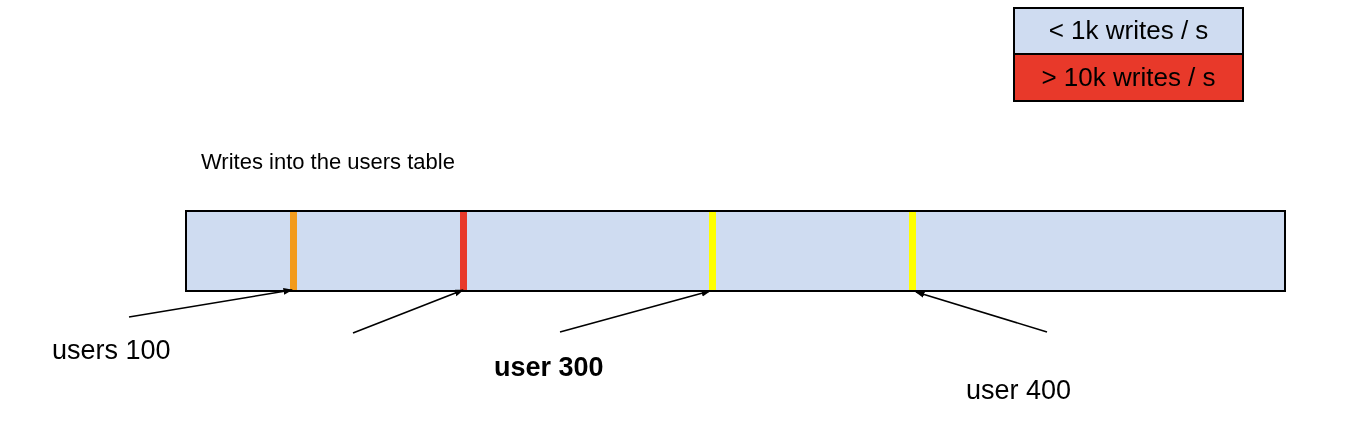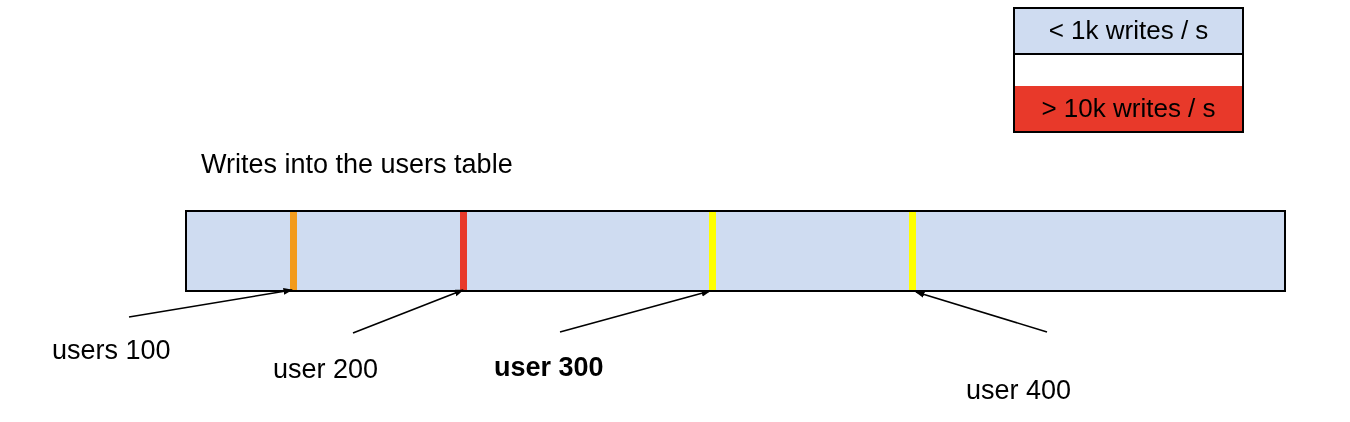--- a/index.html
+++ b/index.html
@@ -12,21 +12,21 @@
     position: relative;
     width: 1350px;
     height: 422px;
     background: #ffffff;
     overflow: hidden;
   }
   .chart-title {
     position: absolute;
     left: 201px;
     top: 149px;
-    font-size: 27px;
+    font-size: 22px;
     color: #000000;
     white-space: nowrap;
   }
   .legend {
     position: absolute;
     left: 1013px;
     top: 7px;
     width: 231px;
     border: 2px solid #000000;
     box-sizing: border-box;
@@ -35,21 +35,21 @@
     height: 45.7px;
     border-bottom: 2px solid #000000;
     box-sizing: border-box;
     display: flex;
     align-items: center;
     justify-content: center;
     font-size: 26px;
     color: #000000;
     white-space: nowrap;
   }
-  .legend-row:last-child { border-bottom: none; margin-top: 31px; }
+  .legend-row:last-child { border-bottom: none; }
   .table-bar {
     position: absolute;
     border: 2px solid #000000;
     box-sizing: border-box;
   }
   .stripe {
     position: absolute;
     top: 0;
     width: 7px;
     height: 100%;
@@ -98,17 +98,16 @@
         <path d="M0,0 L9.5,3.5 L0,7 z" fill="#000000"></path>
       </marker>
     </defs>
   <line x1="129" y1="317" x2="292" y2="290" stroke="#000000" stroke-width="1.6" marker-end="url(#ah)"></line>
       <line x1="353" y1="333" x2="463" y2="290" stroke="#000000" stroke-width="1.6" marker-end="url(#ah)"></line>
       <line x1="560" y1="332" x2="710" y2="291" stroke="#000000" stroke-width="1.6" marker-end="url(#ah)"></line>
       <line x1="1047" y1="332" x2="916" y2="292" stroke="#000000" stroke-width="1.6" marker-end="url(#ah)"></line>
     </svg>
 
   <div class="user-label" style="left: 52px; top: 335px;">users 100</div>
-  <div class="user-label" style="left: 273px; top: 354px;">user 200</div>
   <div class="user-label" style="left: 494px; top: 352px; font-weight: bold;">user 300</div>
   <div class="user-label" style="left: 966px; top: 351px; margin-top: 24px;">user 400</div>
 
 </div>
 
 </body></html>

